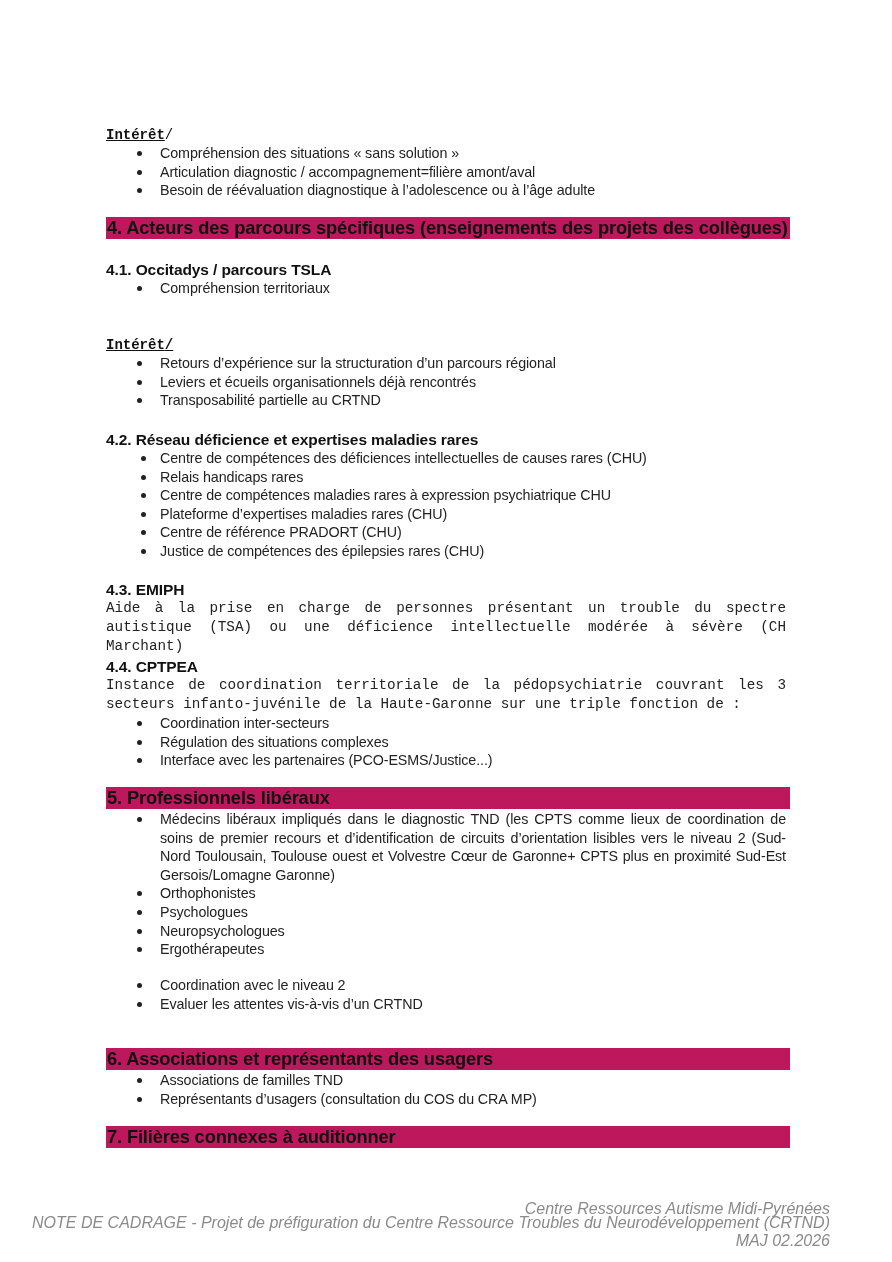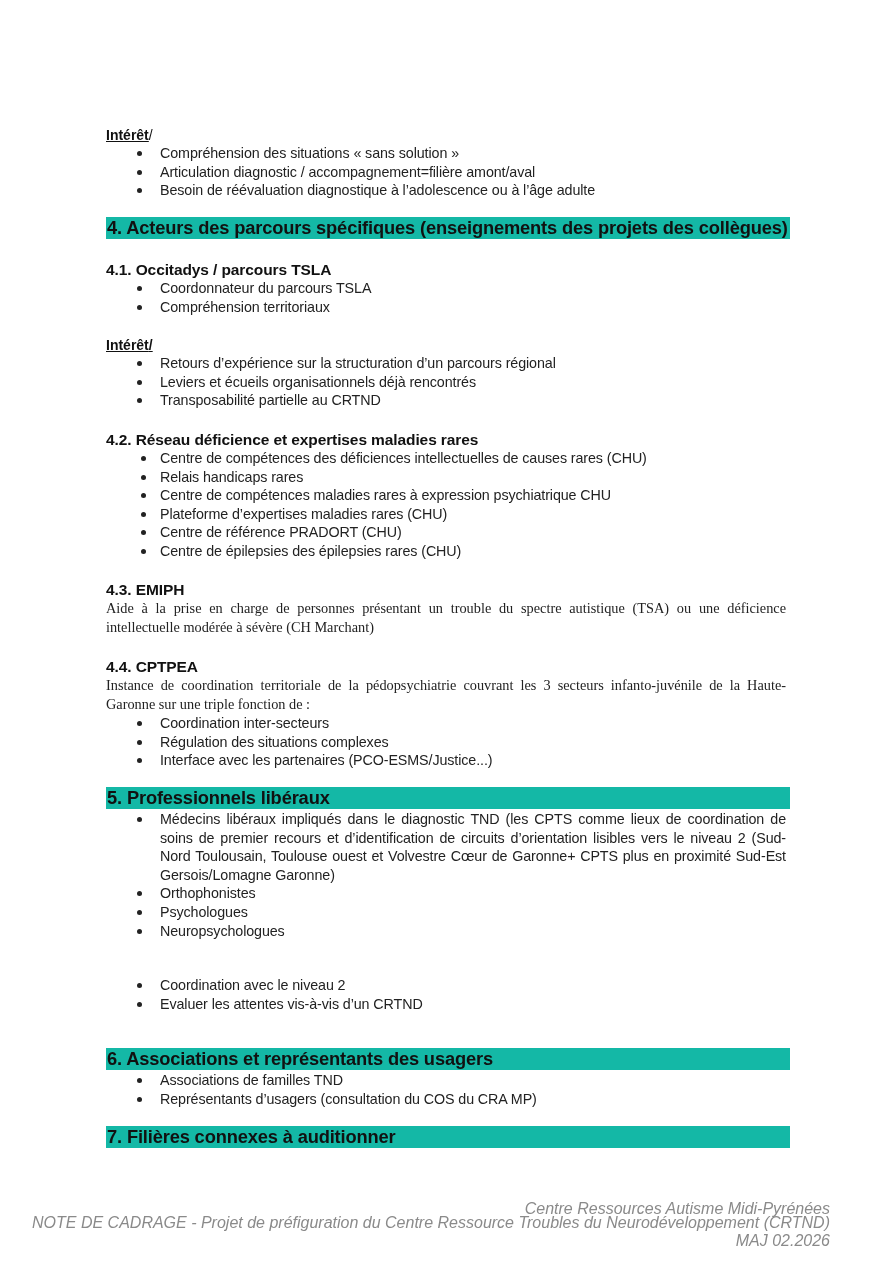--- a/index.html
+++ b/index.html
@@ -4,51 +4,51 @@
 <style>
   html, body { margin: 0; padding: 0; background: #ffffff; }
   body {
     width: 892px; height: 1262px; position: relative; overflow: hidden;
     font-family: "DejaVu Sans", sans-serif;
     color: #1a1a1a;
   }
   .page { position: absolute; left: 0; top: 0; width: 892px; height: 1262px; }
   .block { position: absolute; left: 106px; width: 683px; }
   .interet {
-    font-family: Liberation Sans, sans-serif;
+    font-family: Liberation Mono, monospace;
     font-size: 14px; font-weight: bold; line-height: 18px; color: #111;
   }
   .interet .u { text-decoration: underline; }
   .interet .slash { font-weight: normal; }
   ul.bl { list-style: none; margin: 0; padding: 0; }
   ul.bl li {
     position: relative; padding-left: 54px;
     font-family: "Liberation Sans", sans-serif;
     font-size: 14.3px; line-height: 18.6px; color: #222;
     letter-spacing: -0.1px;
   }
   ul.bl li::before {
     content: ""; position: absolute; left: 31px; top: 7px;
     width: 5px; height: 5px; border-radius: 50%; background: #222;
   }
   ul.bl.tight li::before { left: 35px; }
   ul.bl li.just { text-align: justify; padding-right: 3px; }
   .h1 {
-    background: #14b8a6;
+    background: #be185d;
     font-family: "Liberation Sans", sans-serif; font-weight: bold;
     font-size: 18.3px; line-height: 22px; color: #111;
     padding-left: 1px; letter-spacing: -0.15px;
   }
   .h2 {
     font-family: "Liberation Sans", sans-serif; font-weight: bold;
     font-size: 15.5px; line-height: 19px; color: #111; letter-spacing: -0.1px;
   }
   p.para {
     margin: 0; text-align: justify; width: 680px;
-    font-family: Liberation Serif, serif;
+    font-family: Liberation Mono, monospace;
     font-size: 14.3px; line-height: 19px; color: #222;
   }
   .footer {
     position: absolute; right: 62px; text-align: right;
     font-family: "Liberation Sans", sans-serif; font-style: italic; color: #8a8a8a;
   }
 </style>
 </head>
 <body>
 
@@ -61,21 +61,20 @@
       <li>Articulation diagnostic / accompagnement=filière amont/aval</li>
       <li>Besoin de réévaluation diagnostique à l’adolescence ou à l’âge adulte</li>
     </ul>
   </div>
 
   <div class="block h1" style="top:217px;">4. Acteurs des parcours spécifiques (enseignements des projets des collègues)</div>
 
   <div class="block" style="top:260px;">
     <div class="h2">4.1. Occitadys / parcours TSLA</div>
     <ul class="bl">
-      <li>Coordonnateur du parcours TSLA</li>
       <li>Compréhension territoriaux</li>
     </ul>
   </div>
 
   <div class="block" style="top:336px;">
     <div class="interet"><span class="u">Intérêt</span><span class="u">/</span></div>
     <ul class="bl">
       <li>Retours d’expérience sur la structuration d’un parcours régional</li>
       <li>Leviers et écueils organisationnels déjà rencontrés</li>
       <li>Transposabilité partielle au CRTND</li>
@@ -83,21 +82,21 @@
   </div>
 
   <div class="block" style="top:430px;">
     <div class="h2">4.2. Réseau déficience et expertises maladies rares</div>
     <ul class="bl tight">
       <li>Centre de compétences des déficiences intellectuelles de causes rares (CHU)</li>
       <li>Relais handicaps rares</li>
       <li>Centre de compétences maladies rares à expression psychiatrique CHU</li>
       <li>Plateforme d’expertises maladies rares (CHU)</li>
       <li>Centre de référence PRADORT (CHU)</li>
-      <li>Centre de épilepsies des épilepsies rares (CHU)</li>
+      <li>Justice de compétences des épilepsies rares (CHU)</li>
     </ul>
   </div>
 
   <div class="block" style="top:580px;">
     <div class="h2">4.3. EMIPH</div>
     <p class="para">Aide à la prise en charge de personnes présentant un trouble du spectre autistique (TSA) ou une déficience intellectuelle modérée à sévère (CH Marchant)</p>
   </div>
 
   <div class="block" style="top:657px;">
     <div class="h2">4.4. CPTPEA</div>
@@ -109,20 +108,21 @@
     </ul>
   </div>
 
   <div class="block h1" style="top:787px;">5. Professionnels libéraux</div>
   <div class="block" style="top:810px;">
     <ul class="bl">
       <li class="just">Médecins libéraux impliqués dans le diagnostic TND (les CPTS comme lieux de coordination de soins de premier recours et d’identification de circuits d’orientation lisibles vers le niveau 2 (Sud-Nord Toulousain, Toulouse ouest et Volvestre Cœur de Garonne+ CPTS plus en proximité Sud-Est Gersois/Lomagne Garonne)</li>
       <li>Orthophonistes</li>
       <li>Psychologues</li>
       <li>Neuropsychologues</li>
+      <li>Ergothérapeutes</li>
     </ul>
   </div>
 
   <div class="block" style="top:976px;">
     <ul class="bl">
       <li>Coordination avec le niveau 2</li>
       <li>Evaluer les attentes vis-à-vis d’un CRTND</li>
     </ul>
   </div>
 

